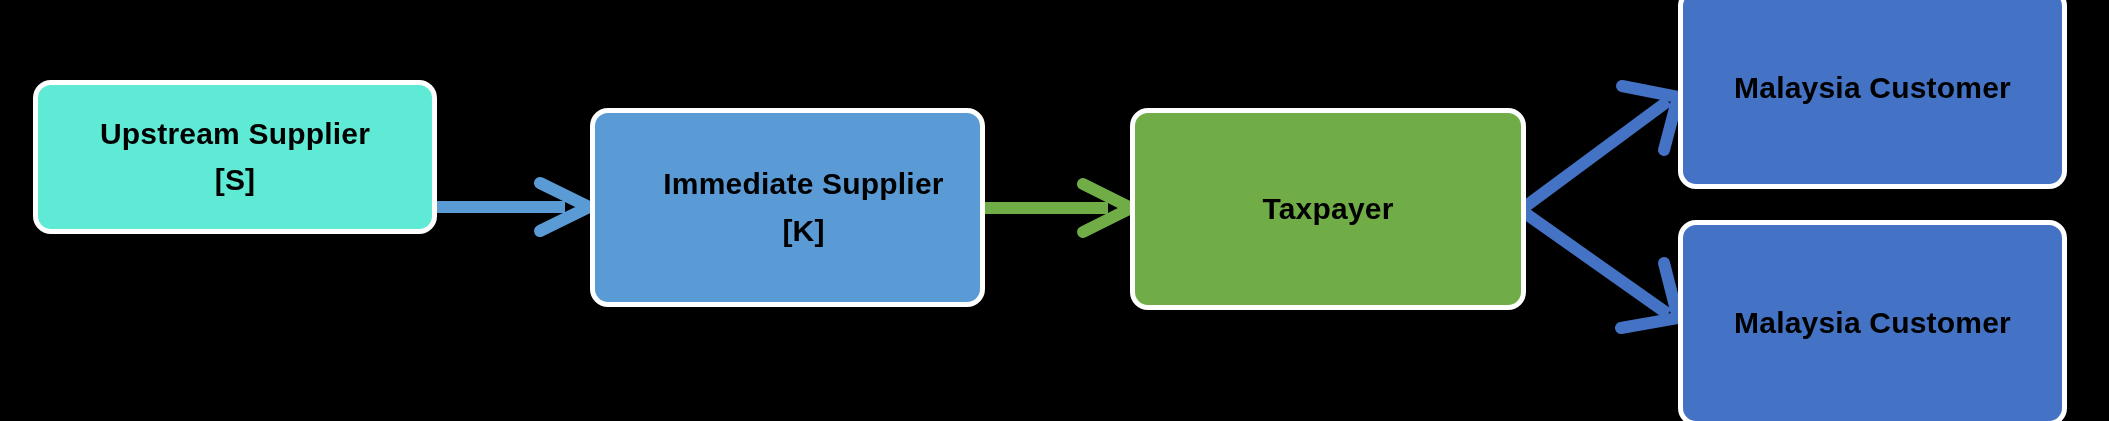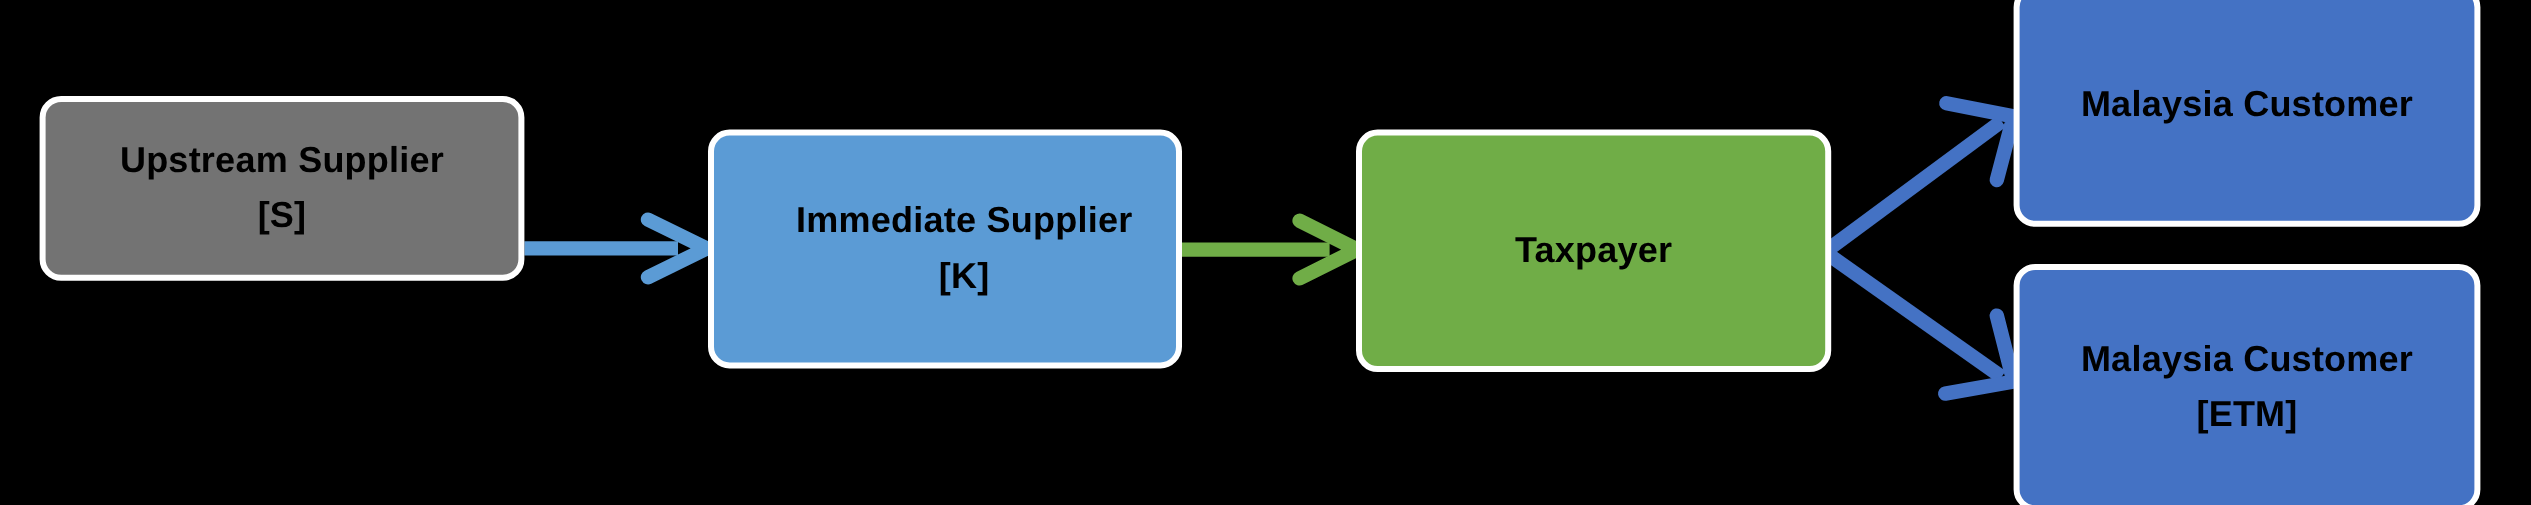--- a/index.html
+++ b/index.html
@@ -29,21 +29,21 @@
     font-weight: bold;
     font-size: 30px;
     line-height: 1.55;
     letter-spacing: 0.2px;
   }
   .node .line2 { display: block; }
 
   
   #node-upstream-supplier {
     left: 33px; top: 80px; width: 404px; height: 154px;
-    background: #737373;
+    background: #5eead4;
   }
   #node-immediate-supplier {
     left: 590px; top: 108px; width: 395px; height: 199px;
     background: #5B9BD5;
     padding-left: 32px;
   }
   #node-taxpayer {
     left: 1130px; top: 108px; width: 396px; height: 202px;
     background: #70AD47;
   }
@@ -106,16 +106,15 @@
   <div class="node" id="node-taxpayer">
     <span>Taxpayer</span>
   </div>
 
   <div class="node" id="node-customer-ext">
     <span>Malaysia Customer</span>
   </div>
 
   <div class="node" id="node-customer-etm">
     <span>Malaysia Customer</span>
-    <span class="line2">[ETM]</span>
   </div>
 
 </div>
 
 </body></html>

